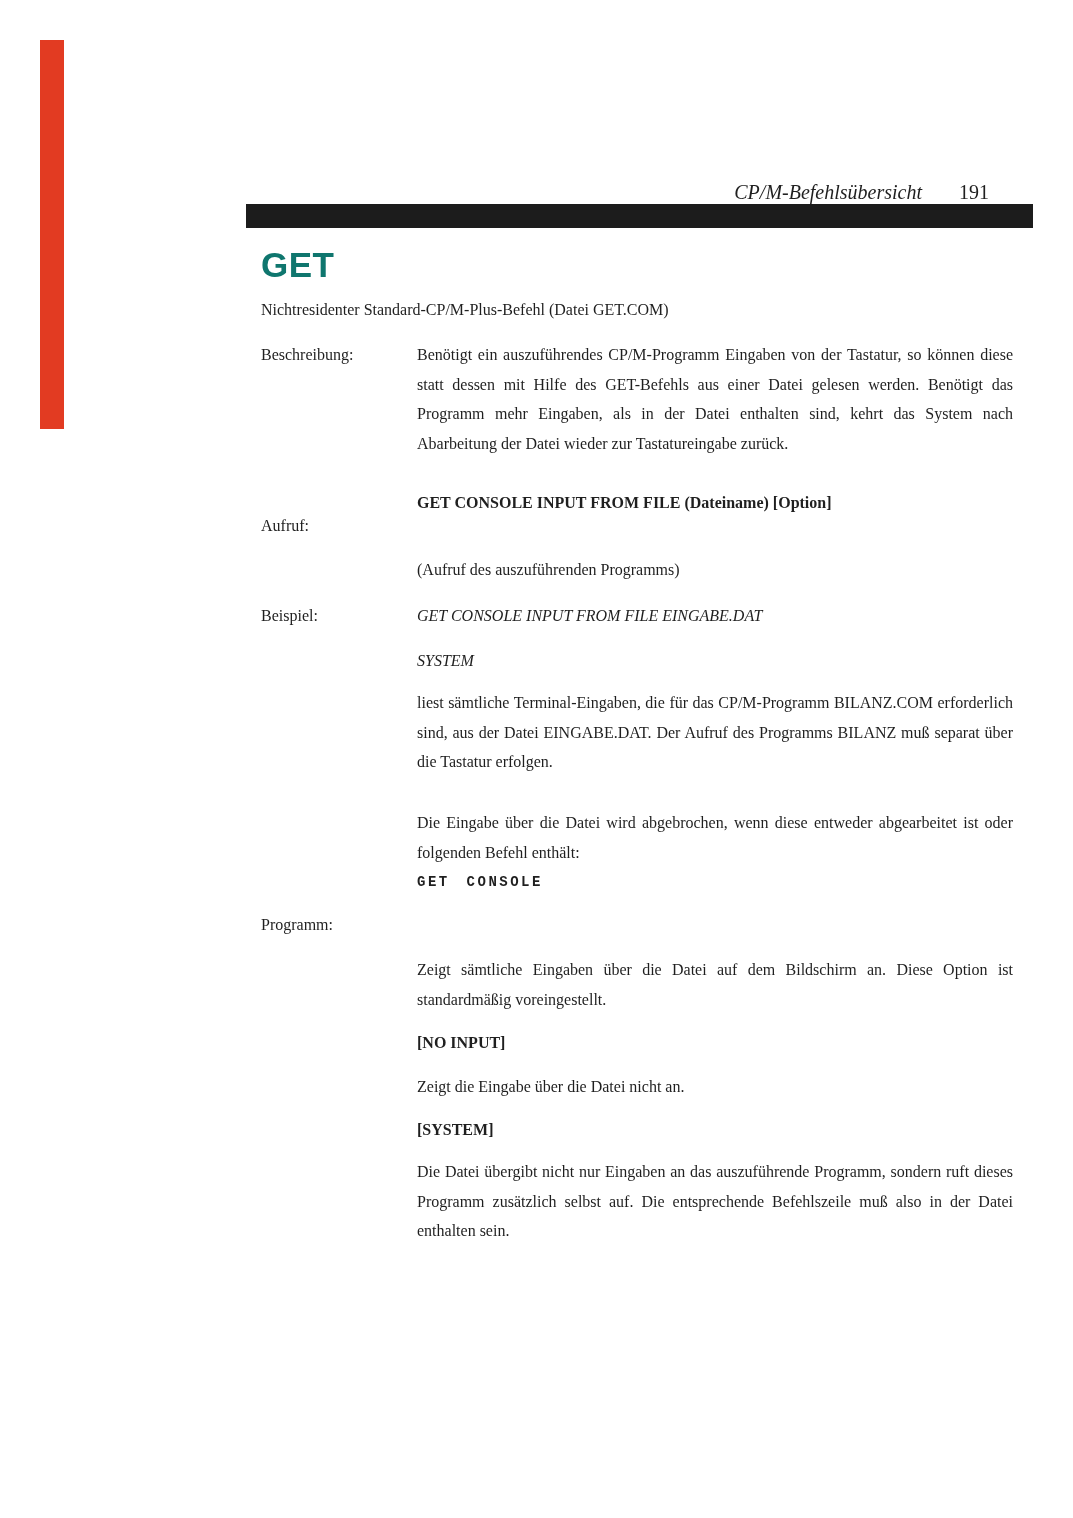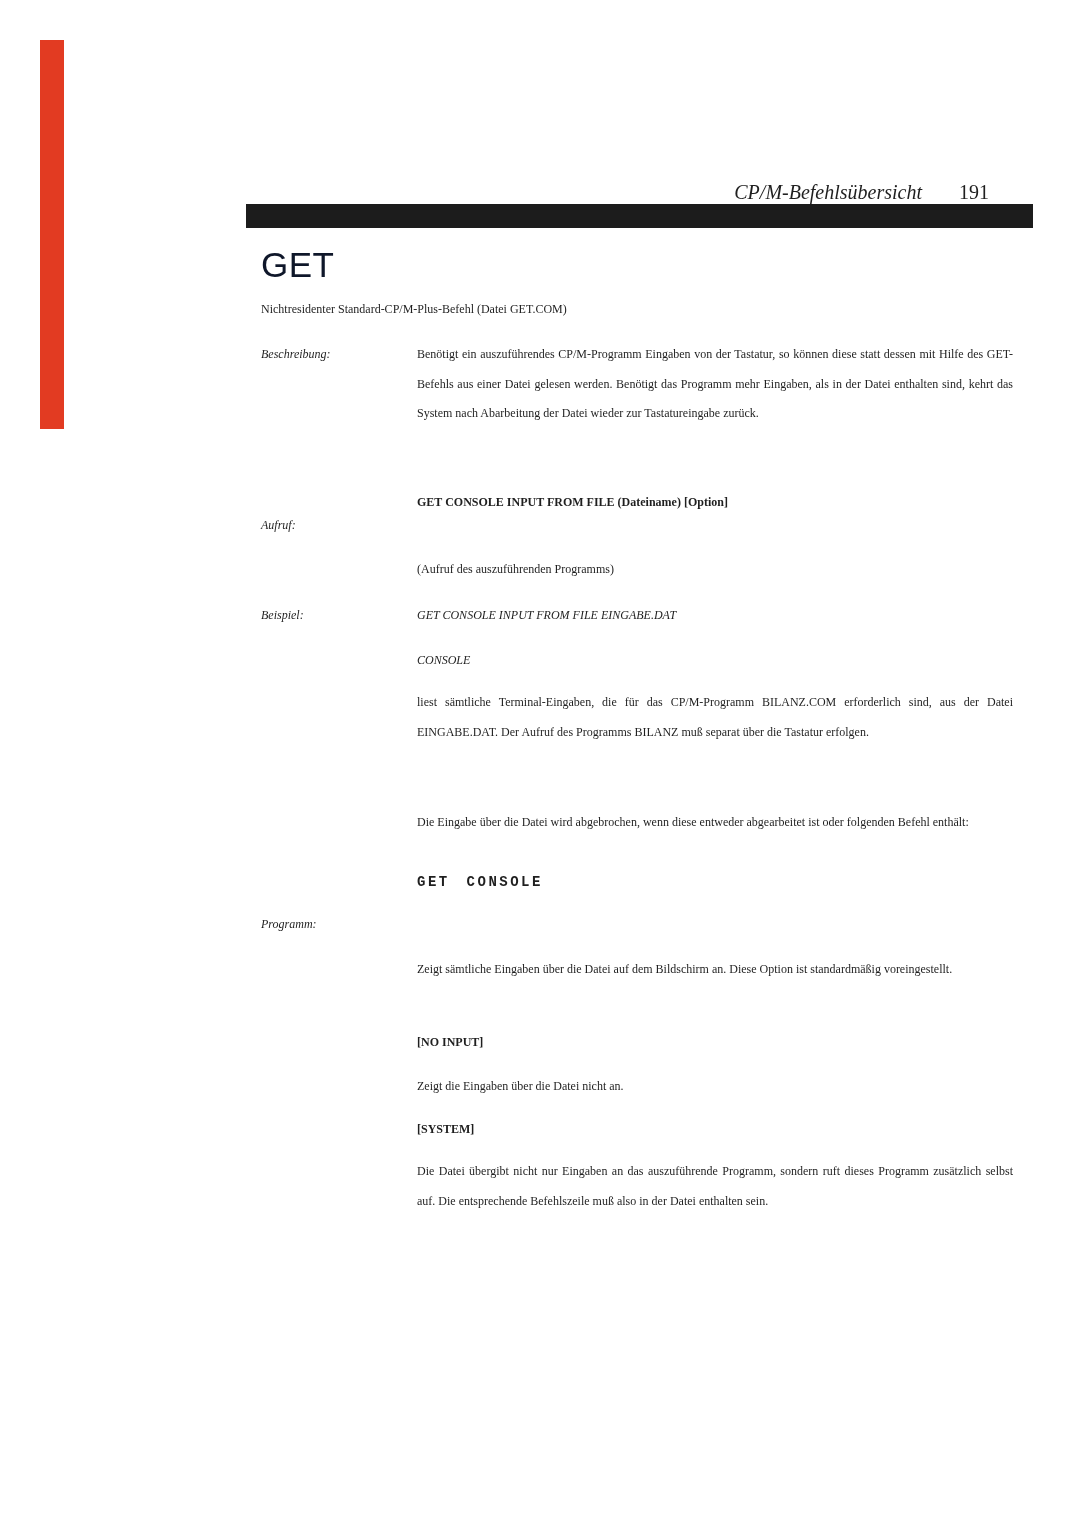--- a/index.html
+++ b/index.html
@@ -30,32 +30,32 @@
   .rule {
     position: absolute;
     left: 206px; top: 164px;
     width: 787px; height: 3px;
     background: #1c1c1c;
   }
   .cmd-heading {
     position: absolute;
     left: 209px; top: 194px;
     font-family: "Liberation Sans", sans-serif;
-    font-weight: 400;
+    font-weight: 700;
     font-size: 35px;
     line-height: 1.1;
     letter-spacing: 0.5px;
-    color: #0f172a;
+    color: #0f766e;
   }
   .block {
     position: absolute;
-    font-size: 12px;
+    font-size: 16px;
     line-height: 29.6px;
   }
-  .label-col { left: 209px; width: 150px; font-style: italic; }
+  .label-col { left: 209px; width: 150px; }
   .content-col { left: 365px; width: 620px; }
   .justified { text-align: justify; text-align-last: left; }
   .bold { font-weight: 700; }
   .italic { font-style: italic; }
   .code-line {
     font-family: "Liberation Mono", "DejaVu Sans Mono", monospace;
     font-weight: 700;
     font-size: 14px;
     letter-spacing: 2.5px;
     word-spacing: 6px;
@@ -81,28 +81,28 @@
 
   <div class="block label-col" style="top:288px;">Beschreibung:</div>
   <div class="block content-col justified" style="top:288px;">Benötigt ein auszuführendes CP/M-Programm Eingaben von der Tastatur, so können diese statt dessen mit Hilfe des GET-Befehls aus einer Datei gelesen werden. Benötigt das Programm mehr Eingaben, als in der Datei enthalten sind, kehrt das System nach Abarbeitung der Datei wieder zur Tastatureingabe zurück.</div>
 
   <div class="block label-col" style="top:459px;">Aufruf:</div>
   <div class="block content-col bold" style="top:436px;">GET CONSOLE INPUT FROM FILE (Dateiname)  [Option]</div>
   <div class="block content-col" style="top:503px;">(Aufruf des auszuführenden Programms)</div>
 
   <div class="block label-col" style="top:549px;">Beispiel:</div>
   <div class="block content-col italic" style="top:549px;">GET CONSOLE INPUT FROM FILE EINGABE.DAT</div>
-  <div class="block content-col italic" style="top:594px;">CONSOLE</div>
+  <div class="block content-col italic" style="top:594px;">SYSTEM</div>
   <div class="block content-col justified" style="top:636px;">liest sämtliche Terminal-Eingaben, die für das CP/M-Programm BILANZ.COM erforderlich sind, aus der Datei EINGABE.DAT. Der Aufruf des Programms BILANZ muß separat über die Tastatur erfolgen.</div>
   <div class="block content-col justified" style="top:756px;">Die Eingabe über die Datei wird abgebrochen, wenn diese entweder abgearbeitet ist oder folgenden Befehl enthält:</div>
   <div class="block content-col code-line" style="top:822px;">GET CONSOLE</div>
 
   <div class="block label-col" style="top:858px;">Programm:</div>
 
   <div class="block content-col justified" style="top:903px;">Zeigt sämtliche Eingaben über die Datei auf dem Bildschirm an. Diese Option ist standardmäßig voreingestellt.</div>
 
   <div class="block content-col bold" style="top:976px;">[NO INPUT]</div>
-  <div class="block content-col" style="top:1020px;">Zeigt die Eingaben über die Datei nicht an.</div>
+  <div class="block content-col" style="top:1020px;">Zeigt die Eingabe über die Datei nicht an.</div>
 
   <div class="block content-col bold" style="top:1063px;">[SYSTEM]</div>
   <div class="block content-col justified" style="top:1105px;">Die Datei übergibt nicht nur Eingaben an das auszuführende Programm, sondern ruft dieses Programm zusätzlich selbst auf. Die entsprechende Befehlszeile muß also in der Datei enthalten sein.</div>
 
 </div>
 
 </body></html>

